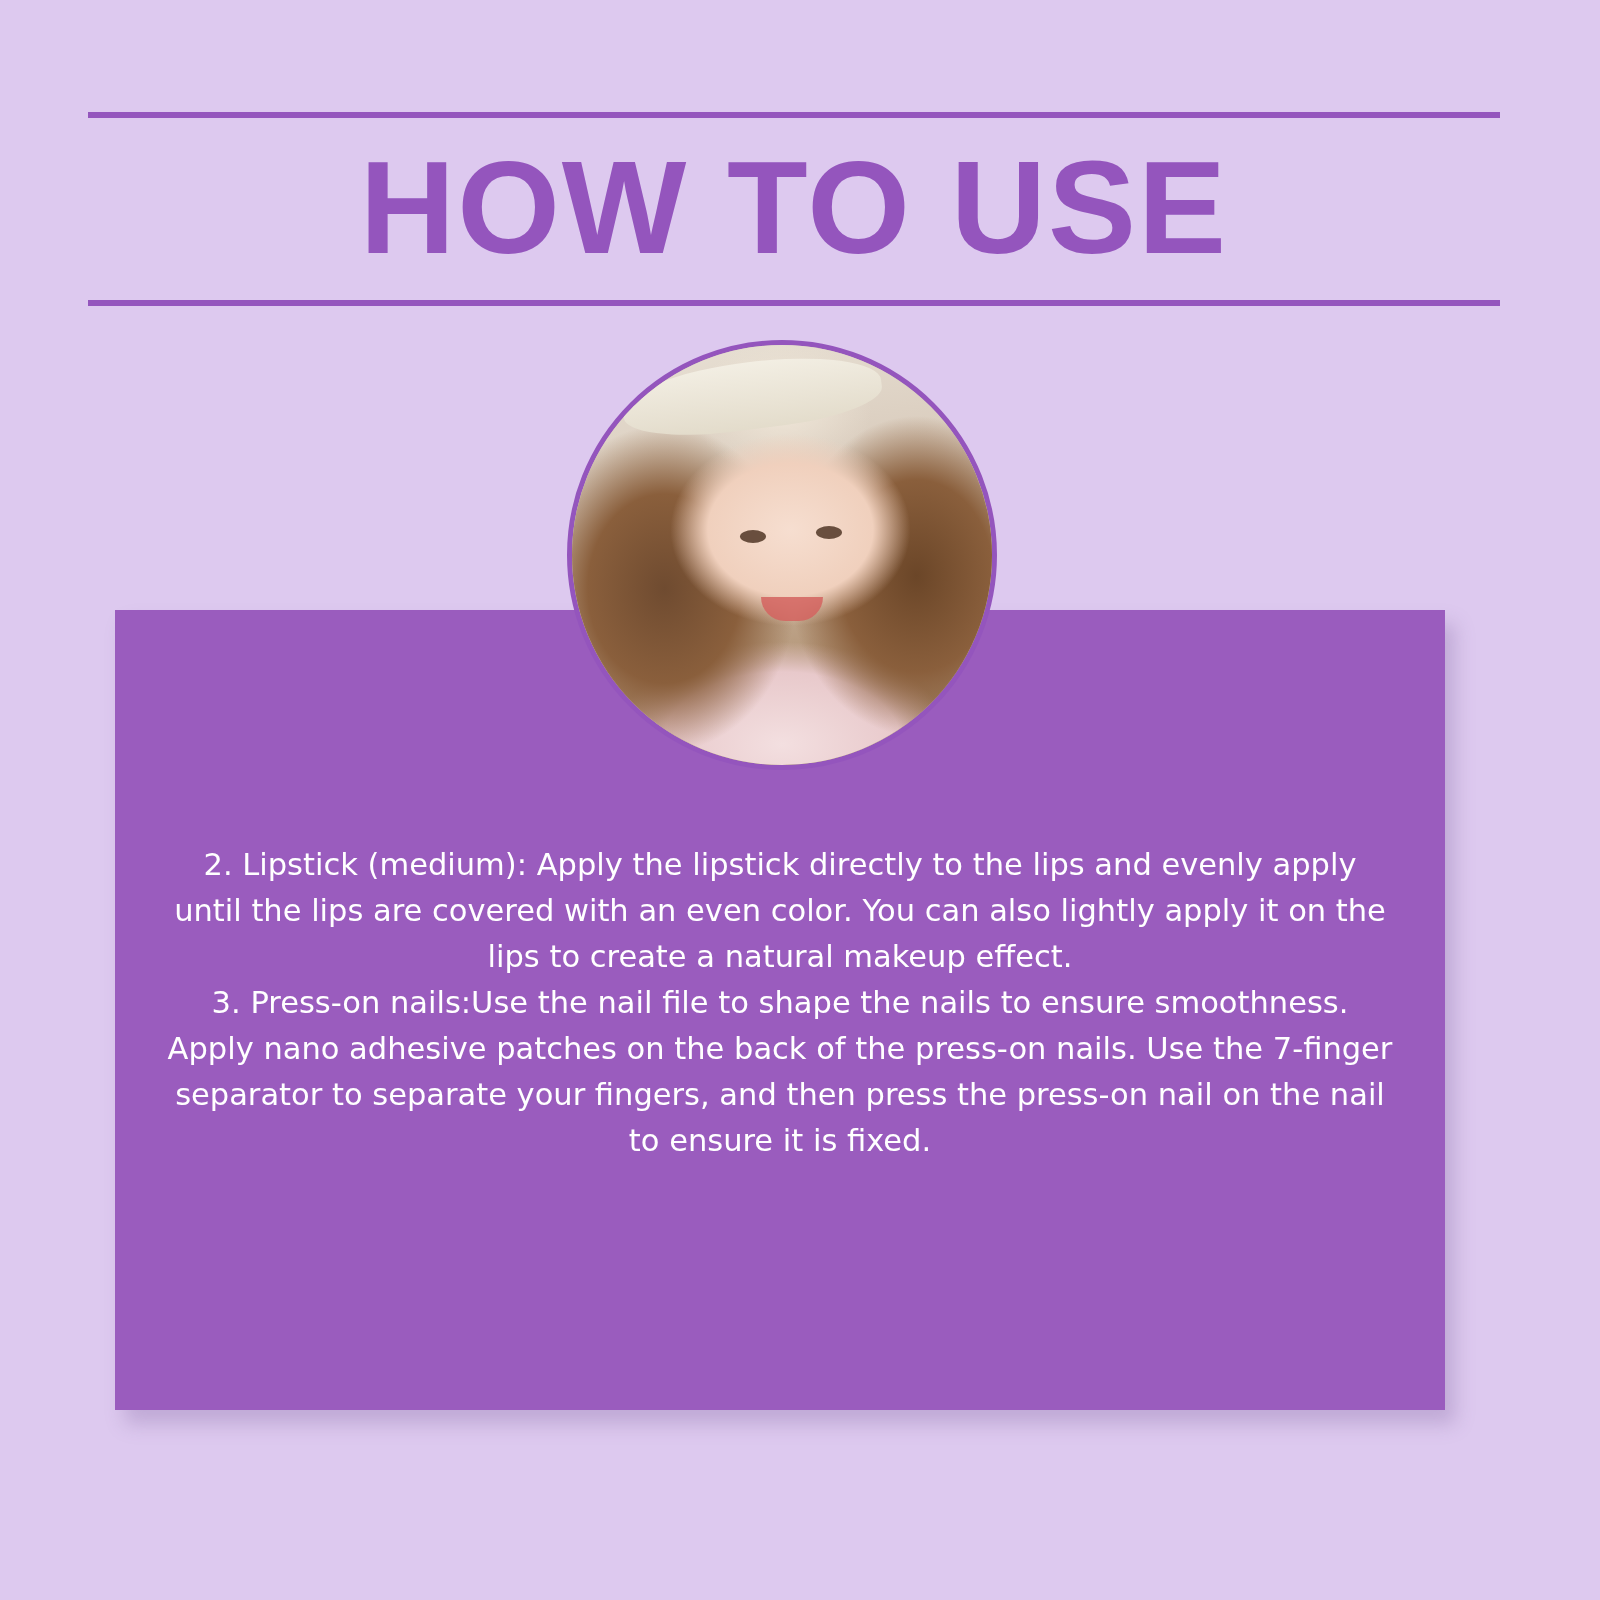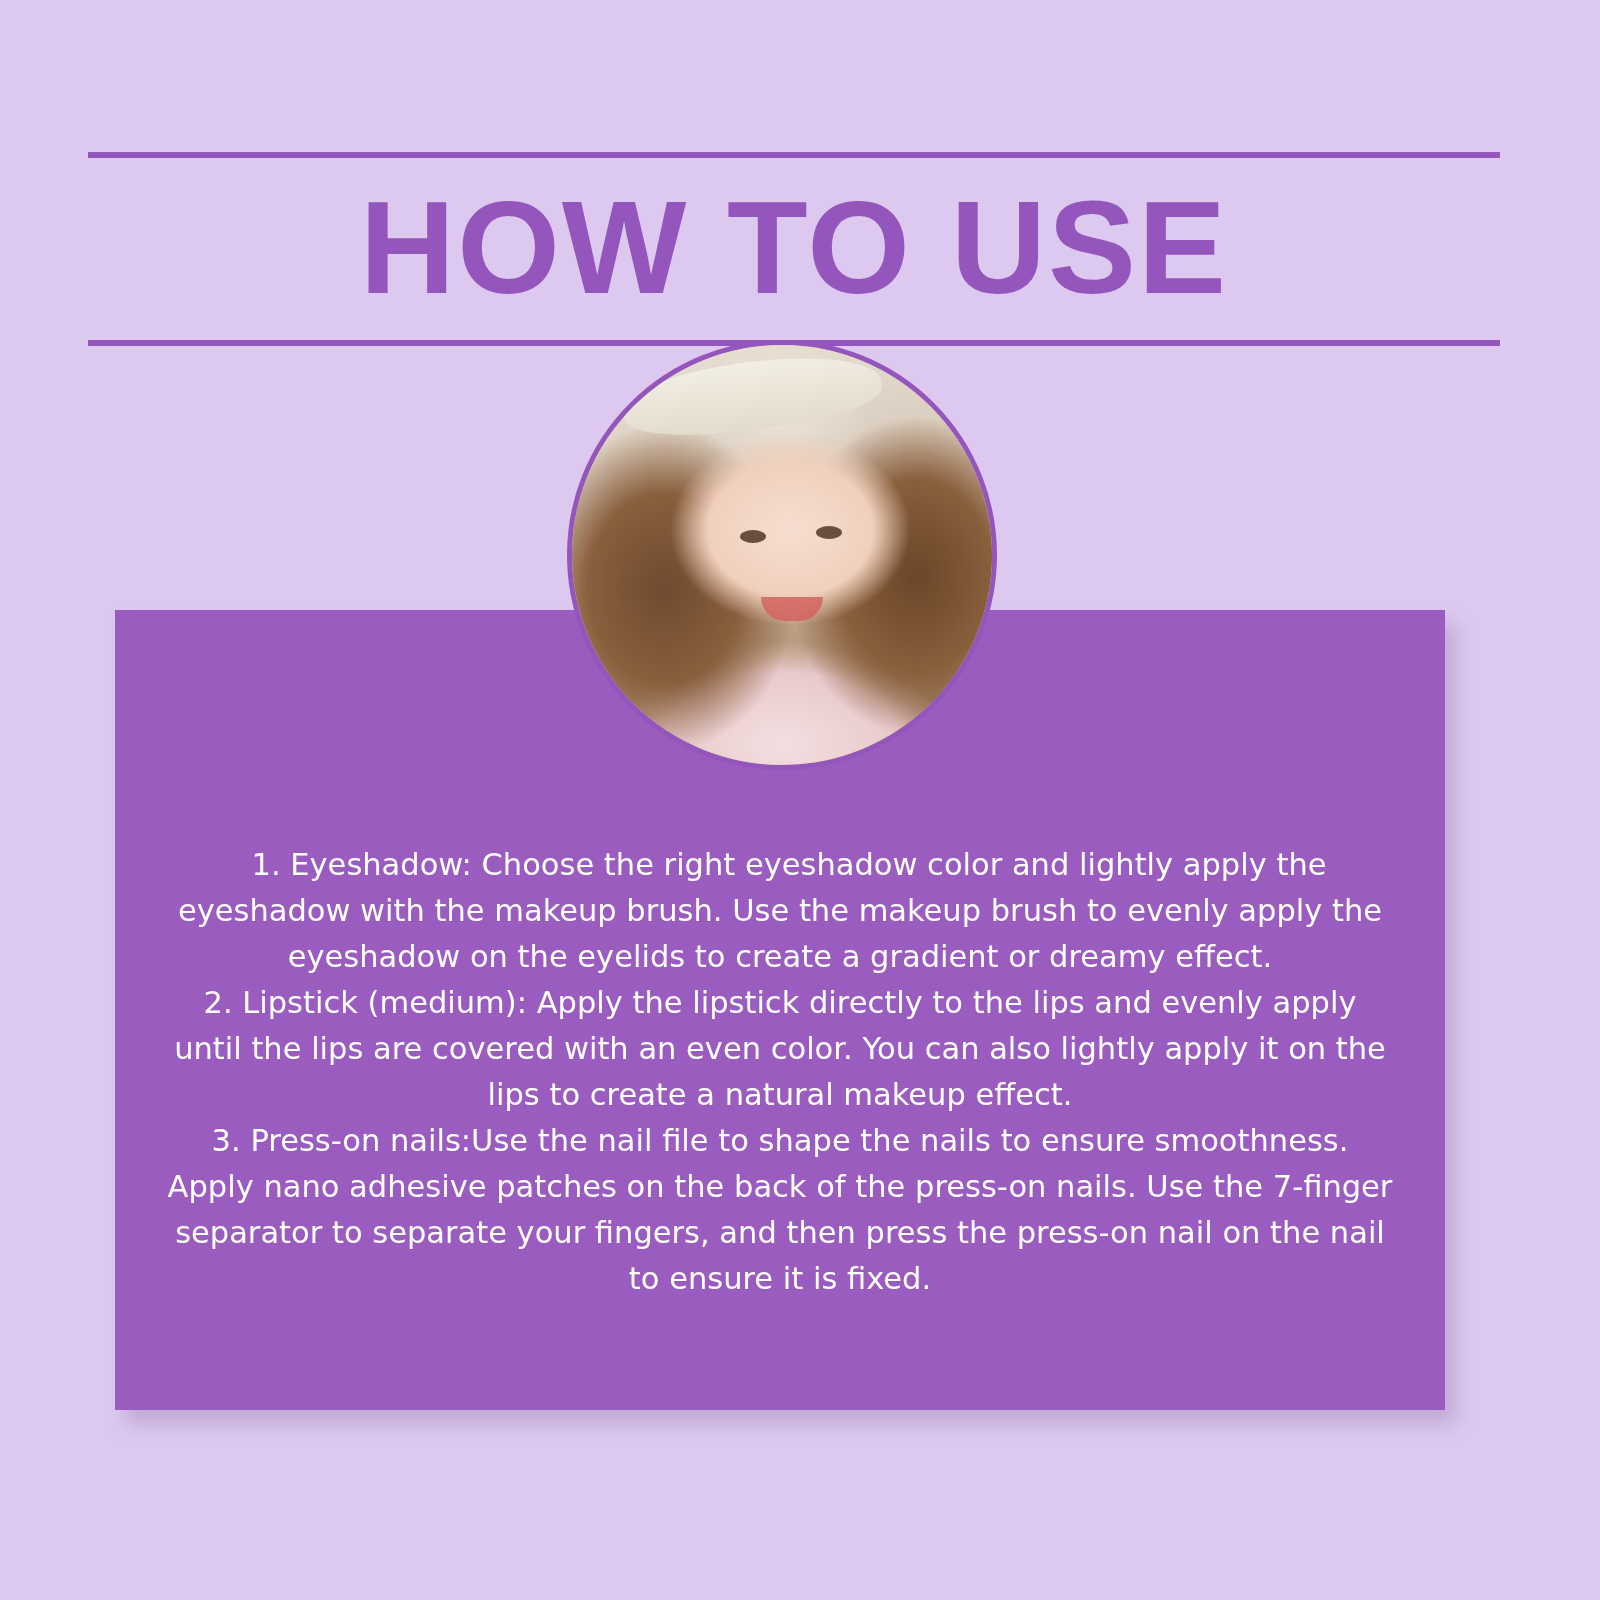--- a/index.html
+++ b/index.html
@@ -19,21 +19,20 @@
     height: 1600px;
     background: #ddc9ef;
   }
 
   
   .header {
     position: absolute;
     left: 88px;
     top: 112px;
     width: 1412px;
-    margin-top: 40px;
   }
   .rule {
     width: 100%;
     height: 6px;
     background: #9455bd;
   }
   .rule-bottom {
     height: 6px;
   }
   .title {
@@ -144,21 +143,20 @@
 <div class="page">
 
   <div class="header">
     <div class="rule"></div>
     <h1 class="title">HOW TO USE</h1>
     <div class="rule rule-bottom"></div>
   </div>
 
   <div class="panel">
     <div class="instructions">
-      <p class="first">1. Eyeshadow: Choose the right eyeshadow color and lightly apply the eyeshadow with the makeup brush. Use the makeup brush to evenly apply the eyeshadow on the eyelids to create a gradient or dreamy effect.</p>
       <p>2. Lipstick (medium): Apply the lipstick directly to the lips and evenly apply until the lips are covered with an even color. You can also lightly apply it on the lips to create a natural makeup effect.</p>
       <p>3. Press-on nails:Use the nail file to shape the nails to ensure smoothness. Apply nano adhesive patches on the back of the press-on nails. Use the 7-finger separator to separate your fingers, and then press the press-on nail on the nail to ensure it is fixed.</p>
     </div>
   </div>
 
   <div class="avatar">
     <div class="avatar-photo">
       <div class="avatar-hairband"></div>
       <div class="avatar-eye-l"></div>
       <div class="avatar-eye-r"></div>

